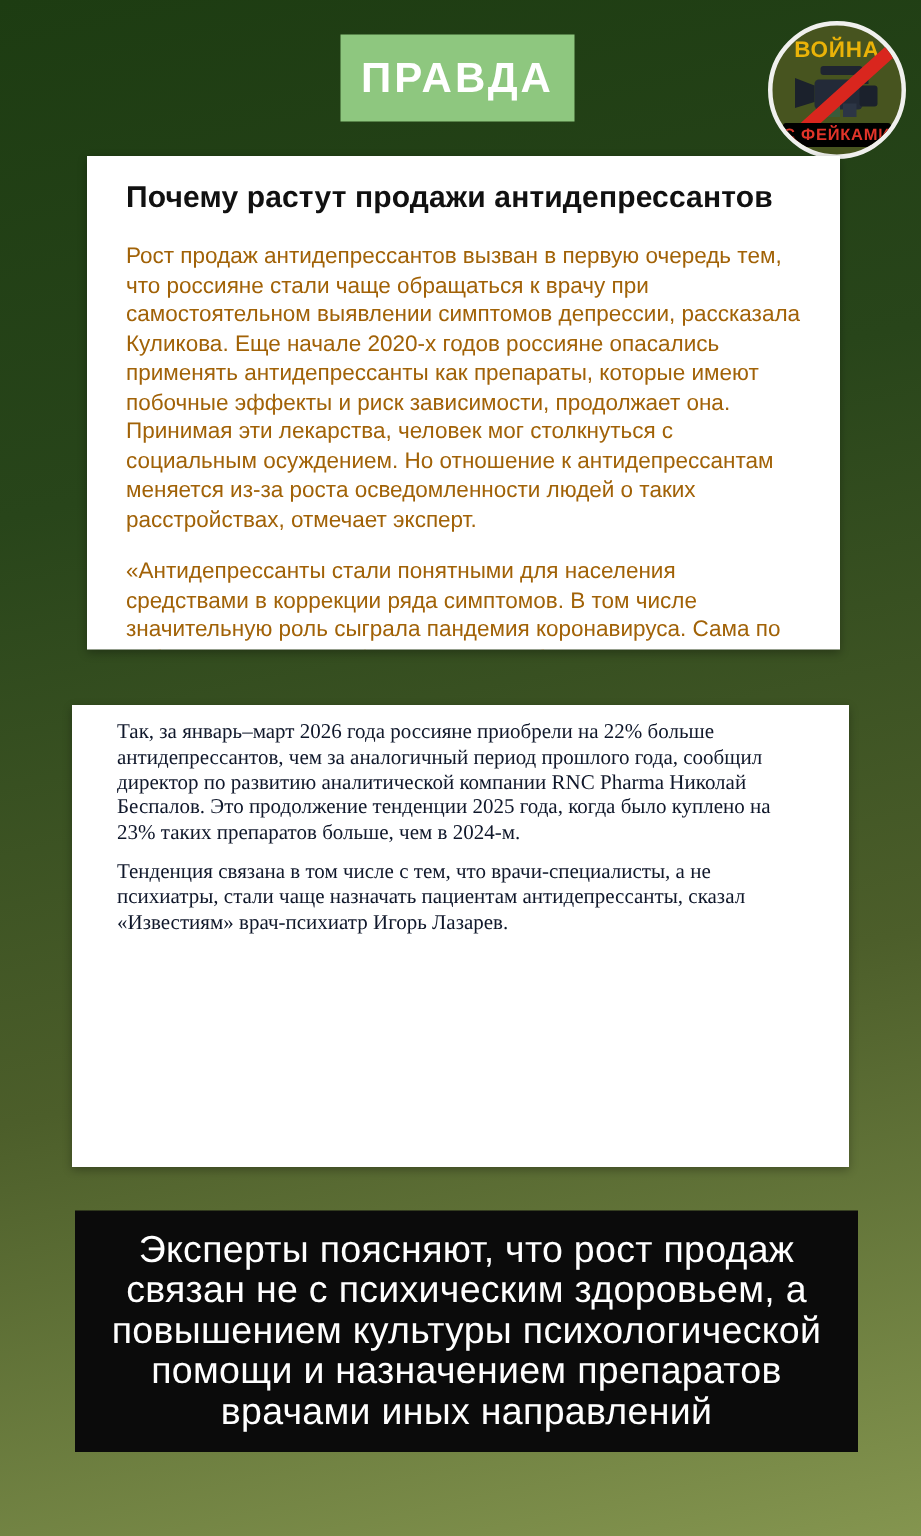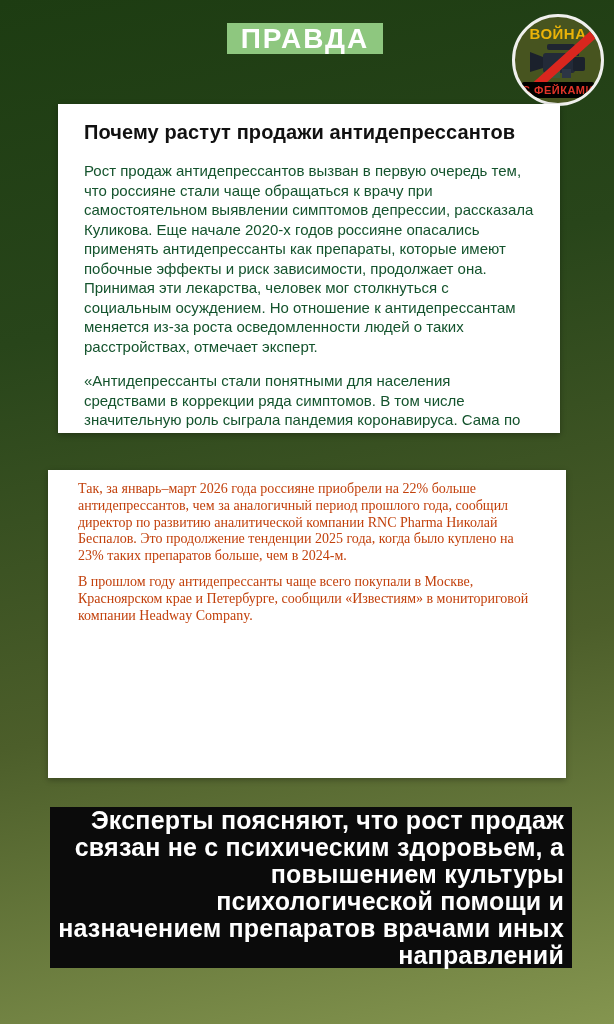--- a/index.html
+++ b/index.html
@@ -4,21 +4,21 @@
 <style>
   html,body { margin:0; padding:0; background:#333; }
   .canvas {
     position:relative; width:614px; height:1024px; overflow:hidden;
     background:linear-gradient(168deg,#1d3c12 0%,#28451a 30%,#4c5e2a 65%,#84954f 100%);
     font-family:"Liberation Sans","DejaVu Sans",sans-serif;
   }
 
   
   .badge {
-    position:absolute; left:227px; top:23px; width:156px; height:31px;
+    position:absolute; left:227px; top:23px; width:156px; height:58px;
     background:#8ec77f; color:#ffffff; font-weight:bold; font-size:28px;
     letter-spacing:2px; display:flex; align-items:center; justify-content:center;
   }
 
   
   .logo {
     position:absolute; left:512px; top:14px; width:92px; height:92px;
     border-radius:50%; background:#47541f; border:3px solid #f0f0ee;
     box-sizing:border-box; overflow:hidden;
   }
@@ -41,43 +41,43 @@
   .card1 {
     position:absolute; left:58px; top:104px; width:502px; height:329px;
     background:#ffffff; box-sizing:border-box; padding:16px 26px;
     box-shadow:0 2px 6px rgba(0,0,0,0.30); overflow:hidden;
   }
   .card1 h1 {
     margin:0 0 17px 0; font-size:20px; line-height:1.2; color:#111111;
     font-weight:bold; letter-spacing:0.1px;
   }
   .card1 p {
-    margin:0 0 15px 0; font-size:15px; line-height:19.5px; color:#14532d;
+    margin:0 0 15px 0; font-size:15px; line-height:19.5px; color:#a16207;
   }
 
   
   .card2 {
     position:absolute; left:48px; top:470px; width:518px; height:308px;
     background:#ffffff; box-sizing:border-box; padding:11px 30px;
     font-family:"Liberation Serif","DejaVu Serif",serif;
     box-shadow:0 2px 6px rgba(0,0,0,0.30); overflow:hidden;
   }
   .card2 p {
-    margin:0 0 9px 0; font-size:14px; line-height:16.8px; color:#c2410c;
+    margin:0 0 9px 0; font-size:14px; line-height:16.8px; color:#0f172a;
   }
 
   
   .banner {
     position:absolute; left:50px; top:807px; width:522px; height:161px;
     background:#0b0b0b; display:flex; align-items:center; justify-content:center;
     box-sizing:border-box; padding:4px 8px;
   }
   .banner-text {
-    color:#ffffff; font-weight:700; font-size:25px; line-height:27px;
-    text-align:right; letter-spacing:0.2px;
+    color:#ffffff; font-weight:400; font-size:25px; line-height:27px;
+    text-align:center; letter-spacing:0.2px;
   }
 </style>
 </head>
 <body>
 
 <div class="canvas">
 
   <div class="badge">
     <span>ПРАВДА</span>
   </div>
@@ -100,20 +100,20 @@
   </div>
 
   <div class="card1">
     <h1>Почему растут продажи антидепрессантов</h1>
     <p>Рост продаж антидепрессантов вызван в первую очередь тем, что россияне стали чаще обращаться к врачу при самостоятельном выявлении симптомов депрессии, рассказала Куликова. Еще начале 2020-х годов россияне опасались применять антидепрессанты как препараты, которые имеют побочные эффекты и риск зависимости, продолжает она. Принимая эти лекарства, человек мог столкнуться с социальным осуждением. Но отношение к антидепрессантам меняется из-за роста осведомленности людей о таких расстройствах, отмечает эксперт.</p>
     <p>«Антидепрессанты стали понятными для населения средствами в коррекции ряда симптомов. В том числе значительную роль сыграла пандемия коронавируса. Сама по себе пандемия стала фактором, способствующим повышению тревоги, и стрессовым событием», — говорит Куликова.</p>
   </div>
 
   <div class="card2">
     <p>Так, за январь–март 2026 года россияне приобрели на 22% больше антидепрессантов, чем за аналогичный период прошлого года, сообщил директор по развитию аналитической компании RNC Pharma Николай Беспалов. Это продолжение тенденции 2025 года, когда было куплено на 23% таких препаратов больше, чем в 2024-м.</p>
-    <p>В прошлом году антидепрессанты чаще всего покупали в Москве, Красноярском крае и Петербурге, сообщили «Известиям» в мониториговой компании Headway Company.</p>
+    <p>Тенденция связана в том числе с тем, что врачи-специалисты, а не психиатры, стали чаще назначать пациентам антидепрессанты, сказал «Известиям» врач-психиатр Игорь Лазарев.</p>
   </div>
 
   <div class="banner">
     <div class="banner-text">Эксперты поясняют, что рост продаж связан не с психическим здоровьем, а повышением культуры психологической помощи и назначением препаратов врачами иных направлений</div>
   </div>
 
 </div>
 
 </body></html>

